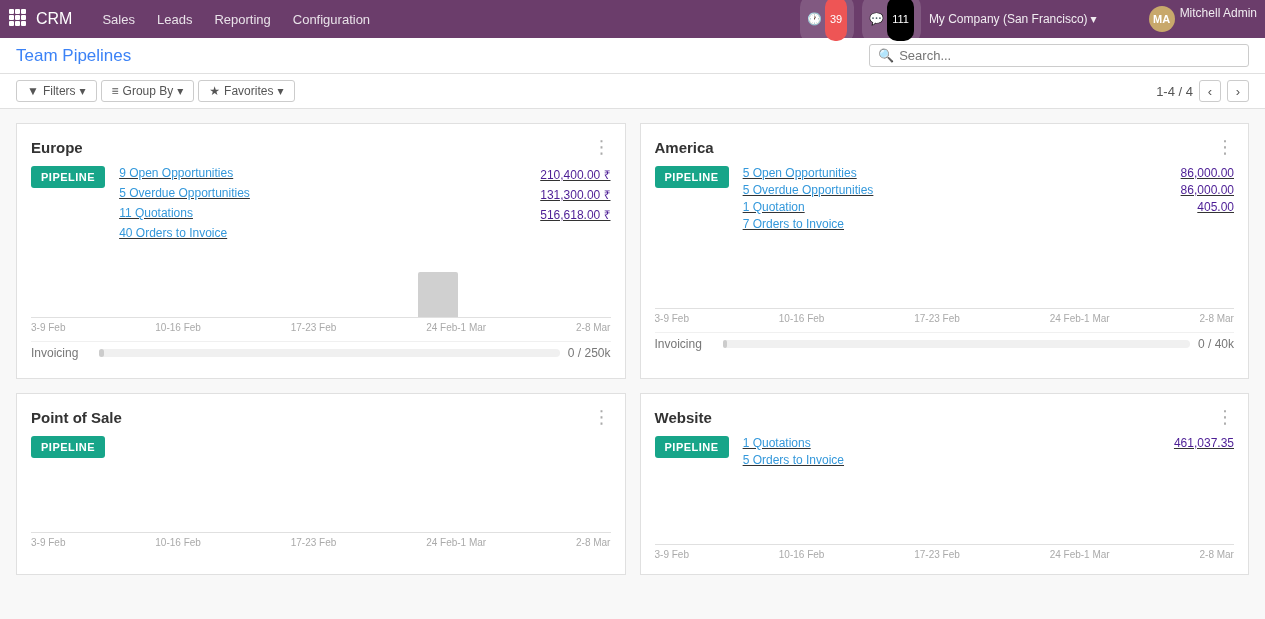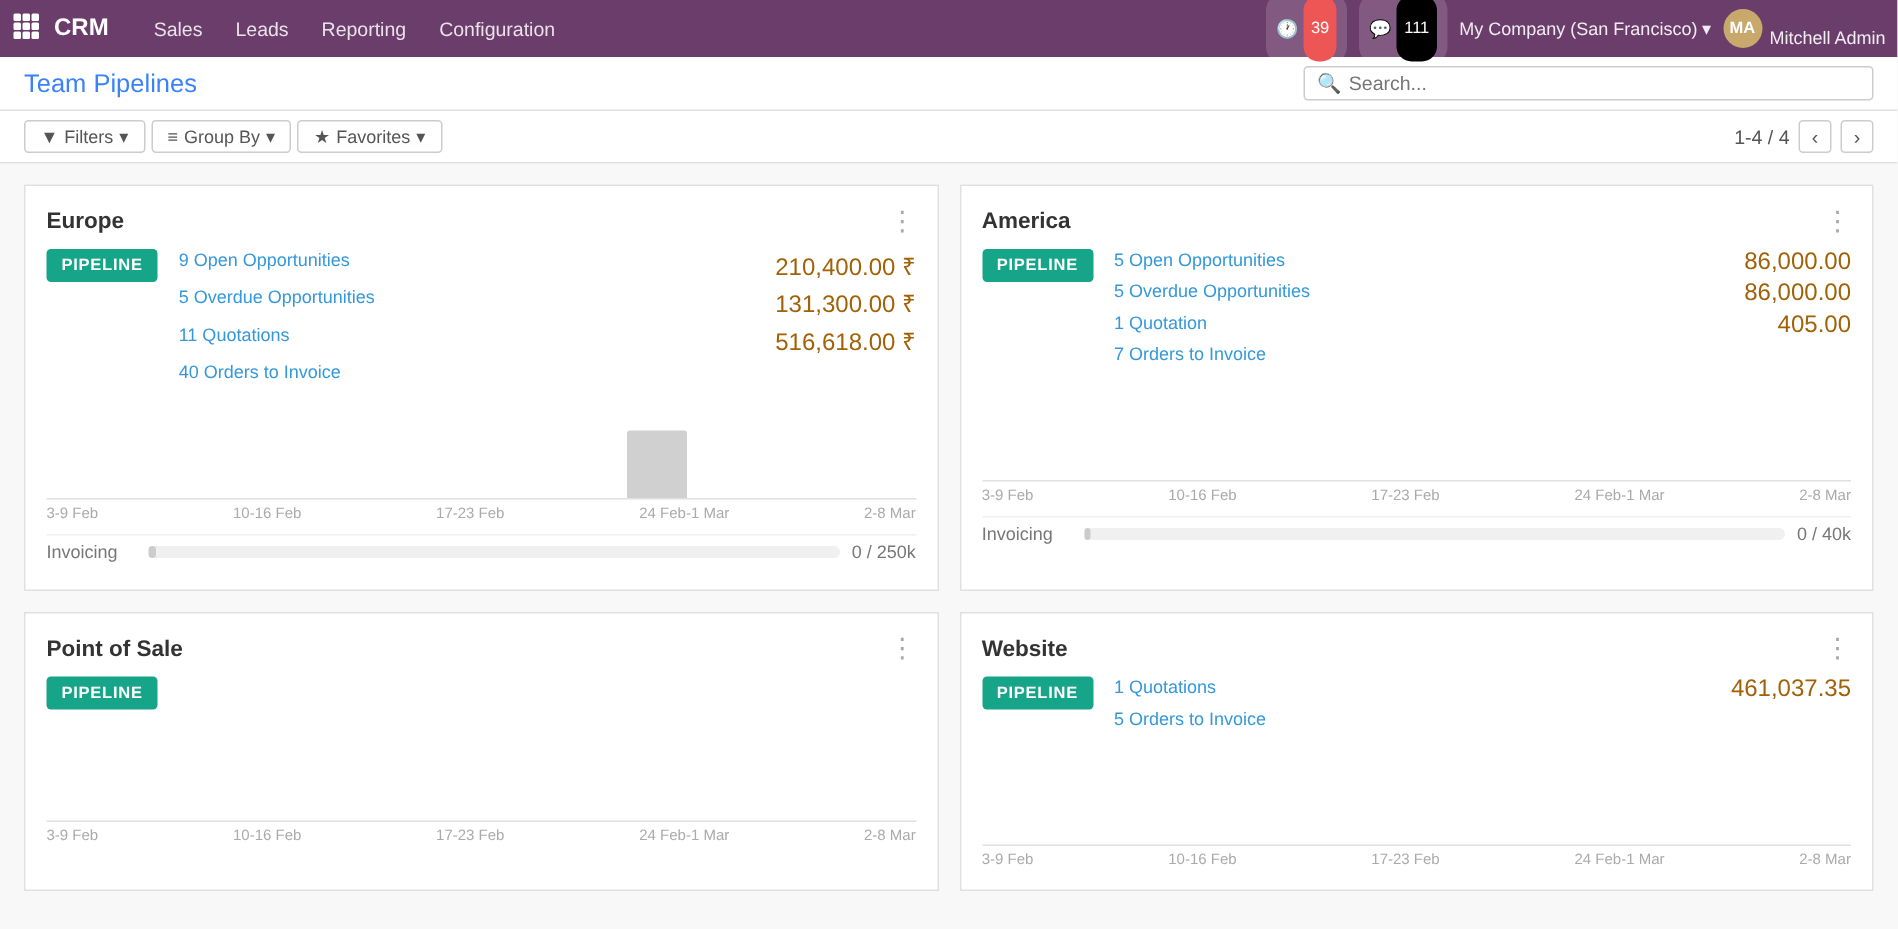--- a/index.html
+++ b/index.html
@@ -9,21 +9,21 @@
     .navbar {
       background: #6b3d6b;
       color: white;
       display: flex;
       align-items: center;
       height: 38px;
       padding: 0 8px;
       gap: 4px;
     }
     .navbar-grid-icon { color: white; margin-right: 6px; font-size: 16px; cursor: pointer; }
-    .navbar-brand { font-weight: bold; font-size: 16px; color: white; margin-right: 16px; }
+    .navbar-brand { font-weight: normal; font-size: 16px; color: white; margin-right: 16px; }
     .navbar-menu { display: flex; gap: 2px; flex: 1; }
     .navbar-item {
       color: rgba(255,255,255,0.85);
       padding: 4px 10px;
       border-radius: 3px;
       cursor: pointer;
       font-size: 13px;
     }
     .navbar-right { display: flex; align-items: center; gap: 8px; margin-left: auto; }
     .badge-btn {
@@ -43,24 +43,25 @@
       color: white;
     }
     .badge-count.green { background: #000000; }
     .company-btn {
       color: rgba(255,255,255,0.9);
       font-size: 12px;
       cursor: pointer;
       display: flex; align-items: center; gap: 3px;
     }
     .user-btn {
-      display: flex; align-items: flex-end; gap: 5px;
+      display: flex; align-items: flex-start; gap: 5px;
       color: rgba(255,255,255,0.9);
       font-size: 12px;
       cursor: pointer;
+      margin-left: 44px;
     }
     .avatar {
       width: 26px; height: 26px;
       border-radius: 50%;
       background: #c8a86b;
       display: flex; align-items: center; justify-content: center;
       font-size: 11px; color: white; font-weight: bold;
     }
 
     
@@ -153,29 +154,30 @@
       border-radius: 3px;
       cursor: pointer;
       display: inline-block;
       letter-spacing: 0.5px;
     }
 
     .card-body {
       display: flex;
       gap: 14px;
       align-items: flex-start;
+      text-decoration: underline;
     }
     .card-stats { flex: 1; }
     .stat-row {
       display: flex;
       justify-content: space-between;
       margin-bottom: 3px;
     }
     .stat-link { color: #3498db; cursor: pointer; font-size: 12px; text-decoration: none; }
-    .stat-value { color: #a16207; font-size: 16px; }
+    .stat-value { color: #4c1d95; font-size: 12px; }
 
     
     .chart-area {
       height: 65px;
       position: relative;
       margin: 10px 0 0 0;
       border-bottom: 1px solid #e0e0e0;
     }
     .chart-labels {
       display: flex;

